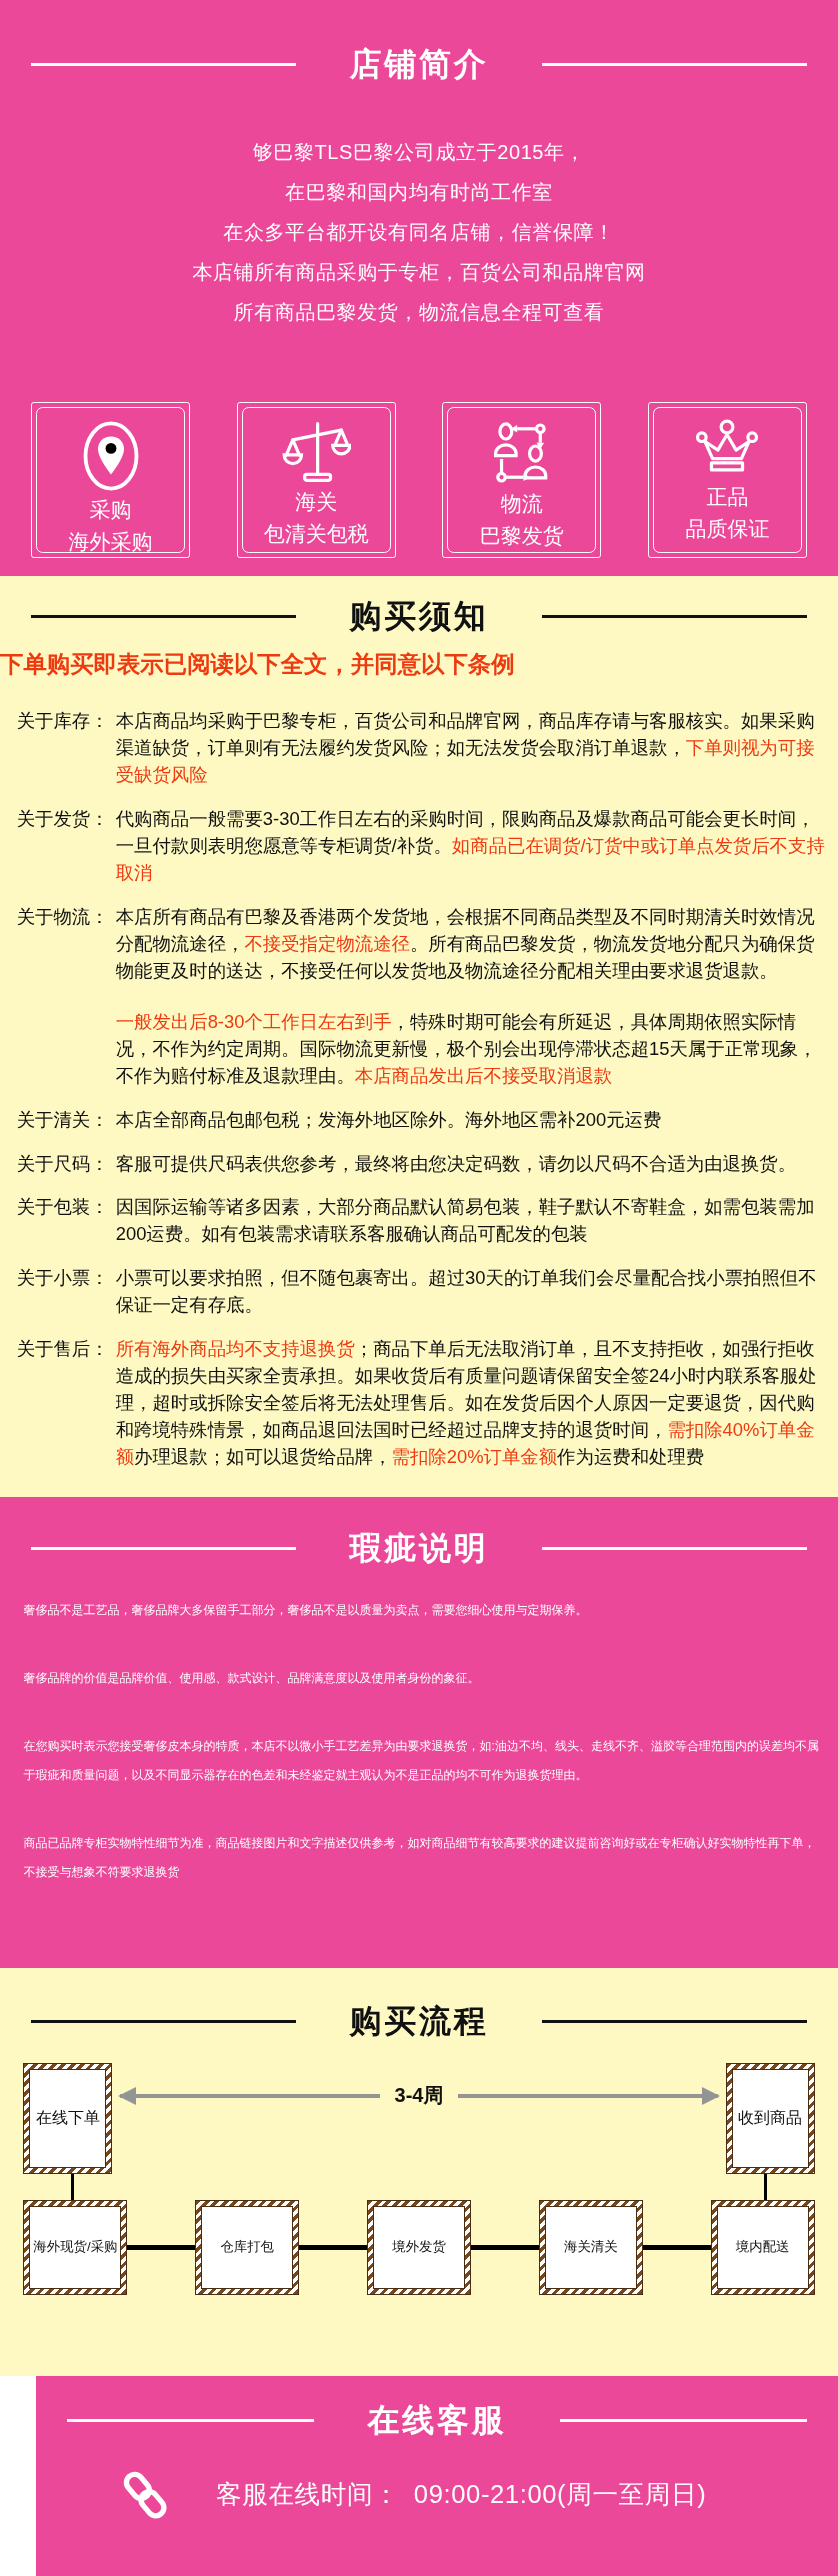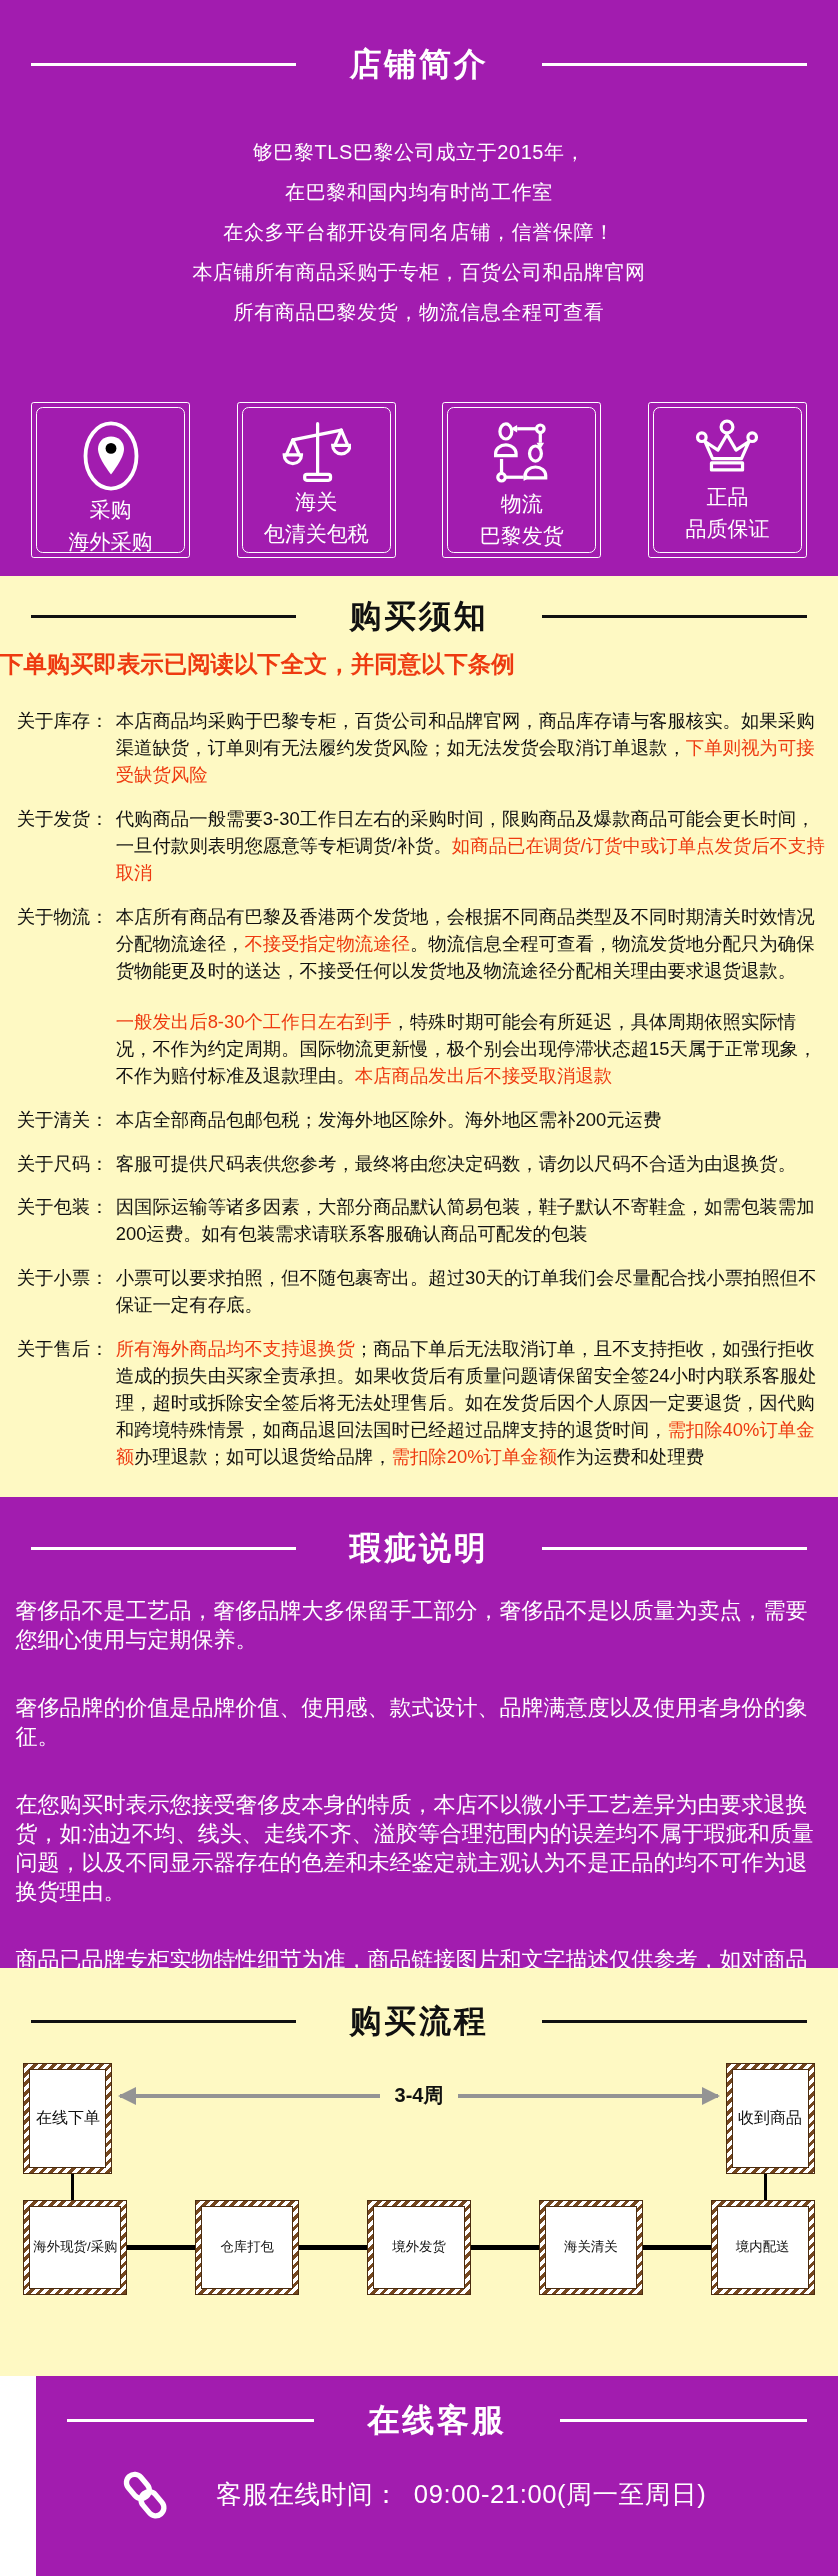--- a/index.html
+++ b/index.html
@@ -3,21 +3,21 @@
 <meta charset="utf-8">
 <style>
   :root{ --red:#ee3a10; --brown:#74471f; --gray:#949494; }
   html,body{ margin:0; padding:0; }
   body{
     width:838px; background:#fff; color:#111;
     font-family:"Liberation Sans","DejaVu Sans",sans-serif;
     -webkit-font-smoothing:antialiased;
   }
   .sec{ box-sizing:border-box; overflow:hidden; }
-  .sec-black{ background:#a21caf; color:#fff; }
+  .sec-black{ background:#ec4899; color:#fff; }
   .sec-white{ background:#fef9c3; color:#111; }
 
   
   .title-row{ display:flex; align-items:center; padding:0 31px; }
   .title-row .line{ flex:1; height:2.2px; background:currentColor; }
   .title-row .t{
     margin:0 53px; font-size:32px; font-weight:bold; letter-spacing:2.8px;
     white-space:nowrap; line-height:37px;
   }
 
@@ -40,21 +40,21 @@
   #notice-list{ margin-top:27px; padding:0 11px 0 16.7px; font-size:18.4px; line-height:27px; }
   .n-item{ display:flex; margin-bottom:16.7px; }
   .n-label{ flex:none; width:99px; white-space:nowrap; }
   .n-content{ flex:1; }
   .n-content p{ margin:0; }
   .n-content p + p{ margin-top:24.5px; }
   .red{ color:var(--red); }
 
   
   #sec-flaw{ height:471px; padding-top:33px; }
-  #flaw-paras{ font-size:22px; line-height:29px; }
+  #flaw-paras{ font-size:12px; line-height:29px;padding-left:8px; }
   #flaw-paras .flaw-p{ margin:0; padding:0 15.6px; }
   #flaw-paras .flaw-p:nth-child(1){ margin-top:29px; }
   #flaw-paras .flaw-p + .flaw-p{ margin-top:39px; }
 
   
   #sec-process{ height:408px; padding-top:35px; }
   #flow{ position:relative; margin-top:23.4px; padding:0 23.4px; }
   .flow-top{ display:flex; justify-content:space-between; align-items:flex-start; }
   .sbox{
     background:repeating-linear-gradient(135deg, var(--brown) 0 3.3px, #fff 3.3px 6.7px);
@@ -204,21 +204,21 @@
       </div>
       <div class="n-item">
         <div class="n-label">关于发货：</div>
         <div class="n-content">
           <p class="n-p"><span>代购商品一般需要3-30工作日左右的采购时间，限购商品及爆款商品可能会更长时间，一旦付款则表明您愿意等专柜调货/补货。</span><span class="red">如商品已在调货/订货中或订单点发货后不支持取消</span></p>
         </div>
       </div>
       <div class="n-item">
         <div class="n-label">关于物流：</div>
         <div class="n-content">
-          <p class="n-p"><span>本店所有商品有巴黎及香港两个发货地，会根据不同商品类型及不同时期清关时效情况分配物流途径，</span><span class="red">不接受指定物流途径</span><span>。物流信息全程可查看，物流发货地分配只为确保货物能更及时的送达，不接受任何以发货地及物流途径分配相关理由要求退货退款。</span></p>
+          <p class="n-p"><span>本店所有商品有巴黎及香港两个发货地，会根据不同商品类型及不同时期清关时效情况分配物流途径，</span><span class="red">不接受指定物流途径</span><span>。所有商品巴黎发货，物流发货地分配只为确保货物能更及时的送达，不接受任何以发货地及物流途径分配相关理由要求退货退款。</span></p>
           <p class="n-p"><span class="red">一般发出后8-30个工作日左右到手</span><span>，特殊时期可能会有所延迟，具体周期依照实际情况，不作为约定周期。国际物流更新慢，极个别会出现停滞状态超15天属于正常现象，不作为赔付标准及退款理由。</span><span class="red">本店商品发出后不接受取消退款</span></p>
         </div>
       </div>
       <div class="n-item">
         <div class="n-label">关于清关：</div>
         <div class="n-content">
           <p class="n-p"><span>本店全部商品包邮包税；发海外地区除外。海外地区需补200元运费</span></p>
         </div>
       </div>
       <div class="n-item">

